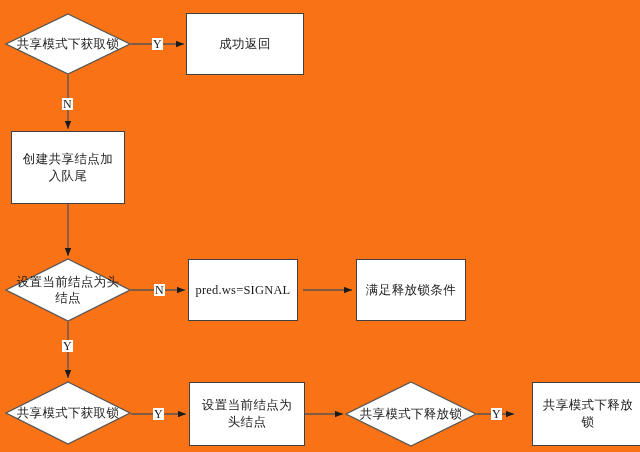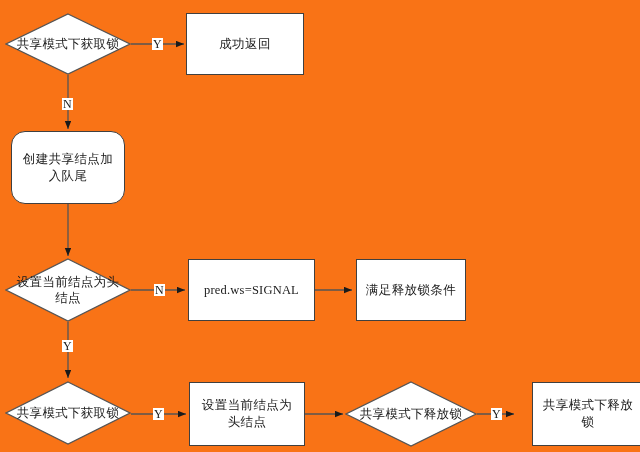--- a/index.html
+++ b/index.html
@@ -113,32 +113,32 @@
     <svg class="diamond-svg" viewBox="0 0 126 62" preserveAspectRatio="none">
       <polygon points="63,1 125,31 63,61 1,31" fill="#ffffff" stroke="#555555" stroke-width="1.3"></polygon>
     </svg>
     <span class="txt">共享模式下获取锁</span>
   </div>
 
   <div class="node proc" style="left:186px; top:13px; width:118px; height:62px;">
     <span class="txt">成功返回</span>
   </div>
 
-  <div class="node proc" style="left:11px; top:131px; width:114px; height:73px;border-radius:14px;">
+  <div class="node proc" style="left:11px; top:131px; width:114px; height:73px;">
     <span class="txt">创建共享结点加入队尾</span>
   </div>
 
   <div class="node dec" style="left:5px; top:258px; width:126px; height:64px;">
     <svg class="diamond-svg" viewBox="0 0 126 64" preserveAspectRatio="none">
       <polygon points="63,1 125,32 63,63 1,32" fill="#ffffff" stroke="#555555" stroke-width="1.3"></polygon>
     </svg>
     <span class="txt">设置当前结点为头结点</span>
   </div>
 
-  <div class="node proc mono" style="left:188px; top:259px; width:127px; height:62px;">
+  <div class="node proc mono" style="left:188px; top:259px; width:110px; height:62px;">
     <span class="txt">pred.ws=SIGNAL</span>
   </div>
 
   <div class="node proc" style="left:356px; top:259px; width:110px; height:62px;">
     <span class="txt">满足释放锁条件</span>
   </div>
 
   <div class="node dec" style="left:5px; top:381px; width:126px; height:64px;">
     <svg class="diamond-svg" viewBox="0 0 126 64" preserveAspectRatio="none">
       <polygon points="63,1 125,32 63,63 1,32" fill="#ffffff" stroke="#555555" stroke-width="1.3"></polygon>

